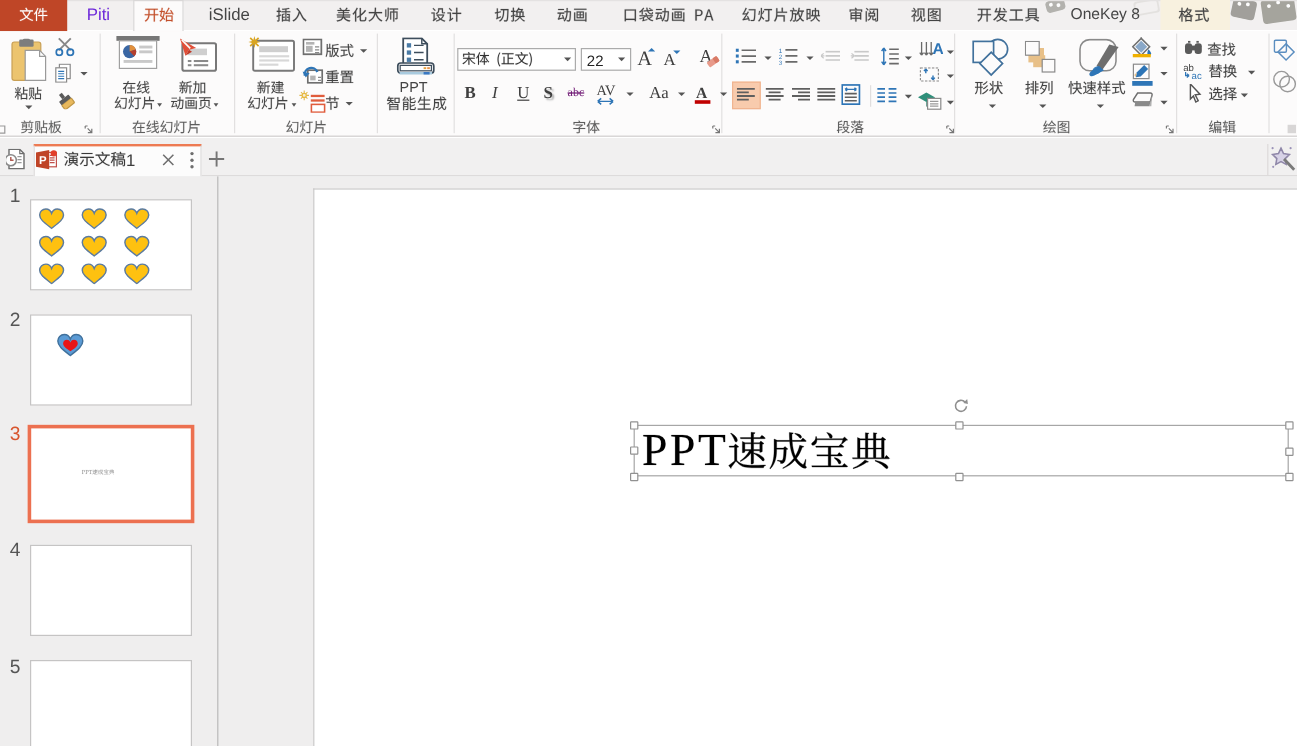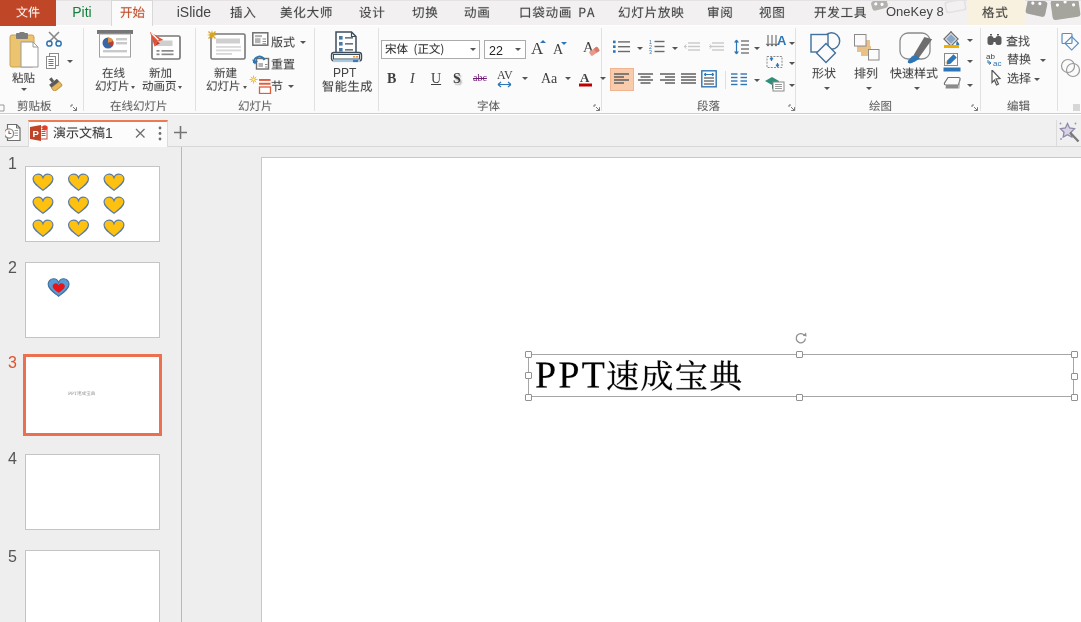--- a/index.html
+++ b/index.html
@@ -201,23 +201,23 @@
       <use href="#s5de5" x="2128"></use>
       <use href="#s5177" x="3192"></use>
     </g>
   </svg>
 <svg style="position:absolute;left:981.5px;top:5.5px;overflow:visible;" width="27" height="15">
     <g transform="translate(0,11.0) scale(0.0125,-0.0125)" fill="#454545" stroke="#454545" stroke-width="14">
       <use href="#s683c" x="0"></use>
       <use href="#s5f0f" x="1064"></use>
     </g>
   </svg>
-<div class="ab" style="left:67px;top:4px;width:30px;text-align:center;font-size:14px;color:#15803d">Piti</div>
-<div class="ab" style="left:163px;top:4px;width:48px;text-align:right;font-size:14px;color:#454545">iSlide</div>
-<div class="ab" style="left:886px;top:4px;width:70px;text-align:left;font-size:13px;color:#454545">OneKey 8</div>
+<div class="ab" style="left:67px;top:4px;width:30px;text-align:center;font-size:14px;color:#6d28d9">Piti</div>
+<div class="ab" style="left:174px;top:4px;width:48px;text-align:left;font-size:14px;color:#454545">iSlide</div>
+<div class="ab" style="left:886px;top:4px;width:70px;text-align:center;font-size:13px;color:#454545">OneKey 8</div>
 <div class="ab" style="left:0;top:26px;width:1081px;height:88px;background:#fcfbfb;border-bottom:1px solid #d0cece"></div>
 <div class="ab" style="left:83px;top:28px;width:1px;height:83px;background:#e2e0e0"></div>
 <div class="ab" style="left:195px;top:28px;width:1px;height:83px;background:#e2e0e0"></div>
 <div class="ab" style="left:314px;top:28px;width:1px;height:83px;background:#e2e0e0"></div>
 <div class="ab" style="left:378px;top:28px;width:1px;height:83px;background:#e2e0e0"></div>
 <div class="ab" style="left:601px;top:28px;width:1px;height:83px;background:#e2e0e0"></div>
 <div class="ab" style="left:795px;top:28px;width:1px;height:83px;background:#e2e0e0"></div>
 <div class="ab" style="left:980px;top:28px;width:1px;height:83px;background:#e2e0e0"></div>
 <div class="ab" style="left:1057px;top:28px;width:1px;height:83px;background:#e2e0e0"></div>
 <svg style="position:absolute;left:16.5px;top:100px;overflow:visible;" width="35" height="14">

